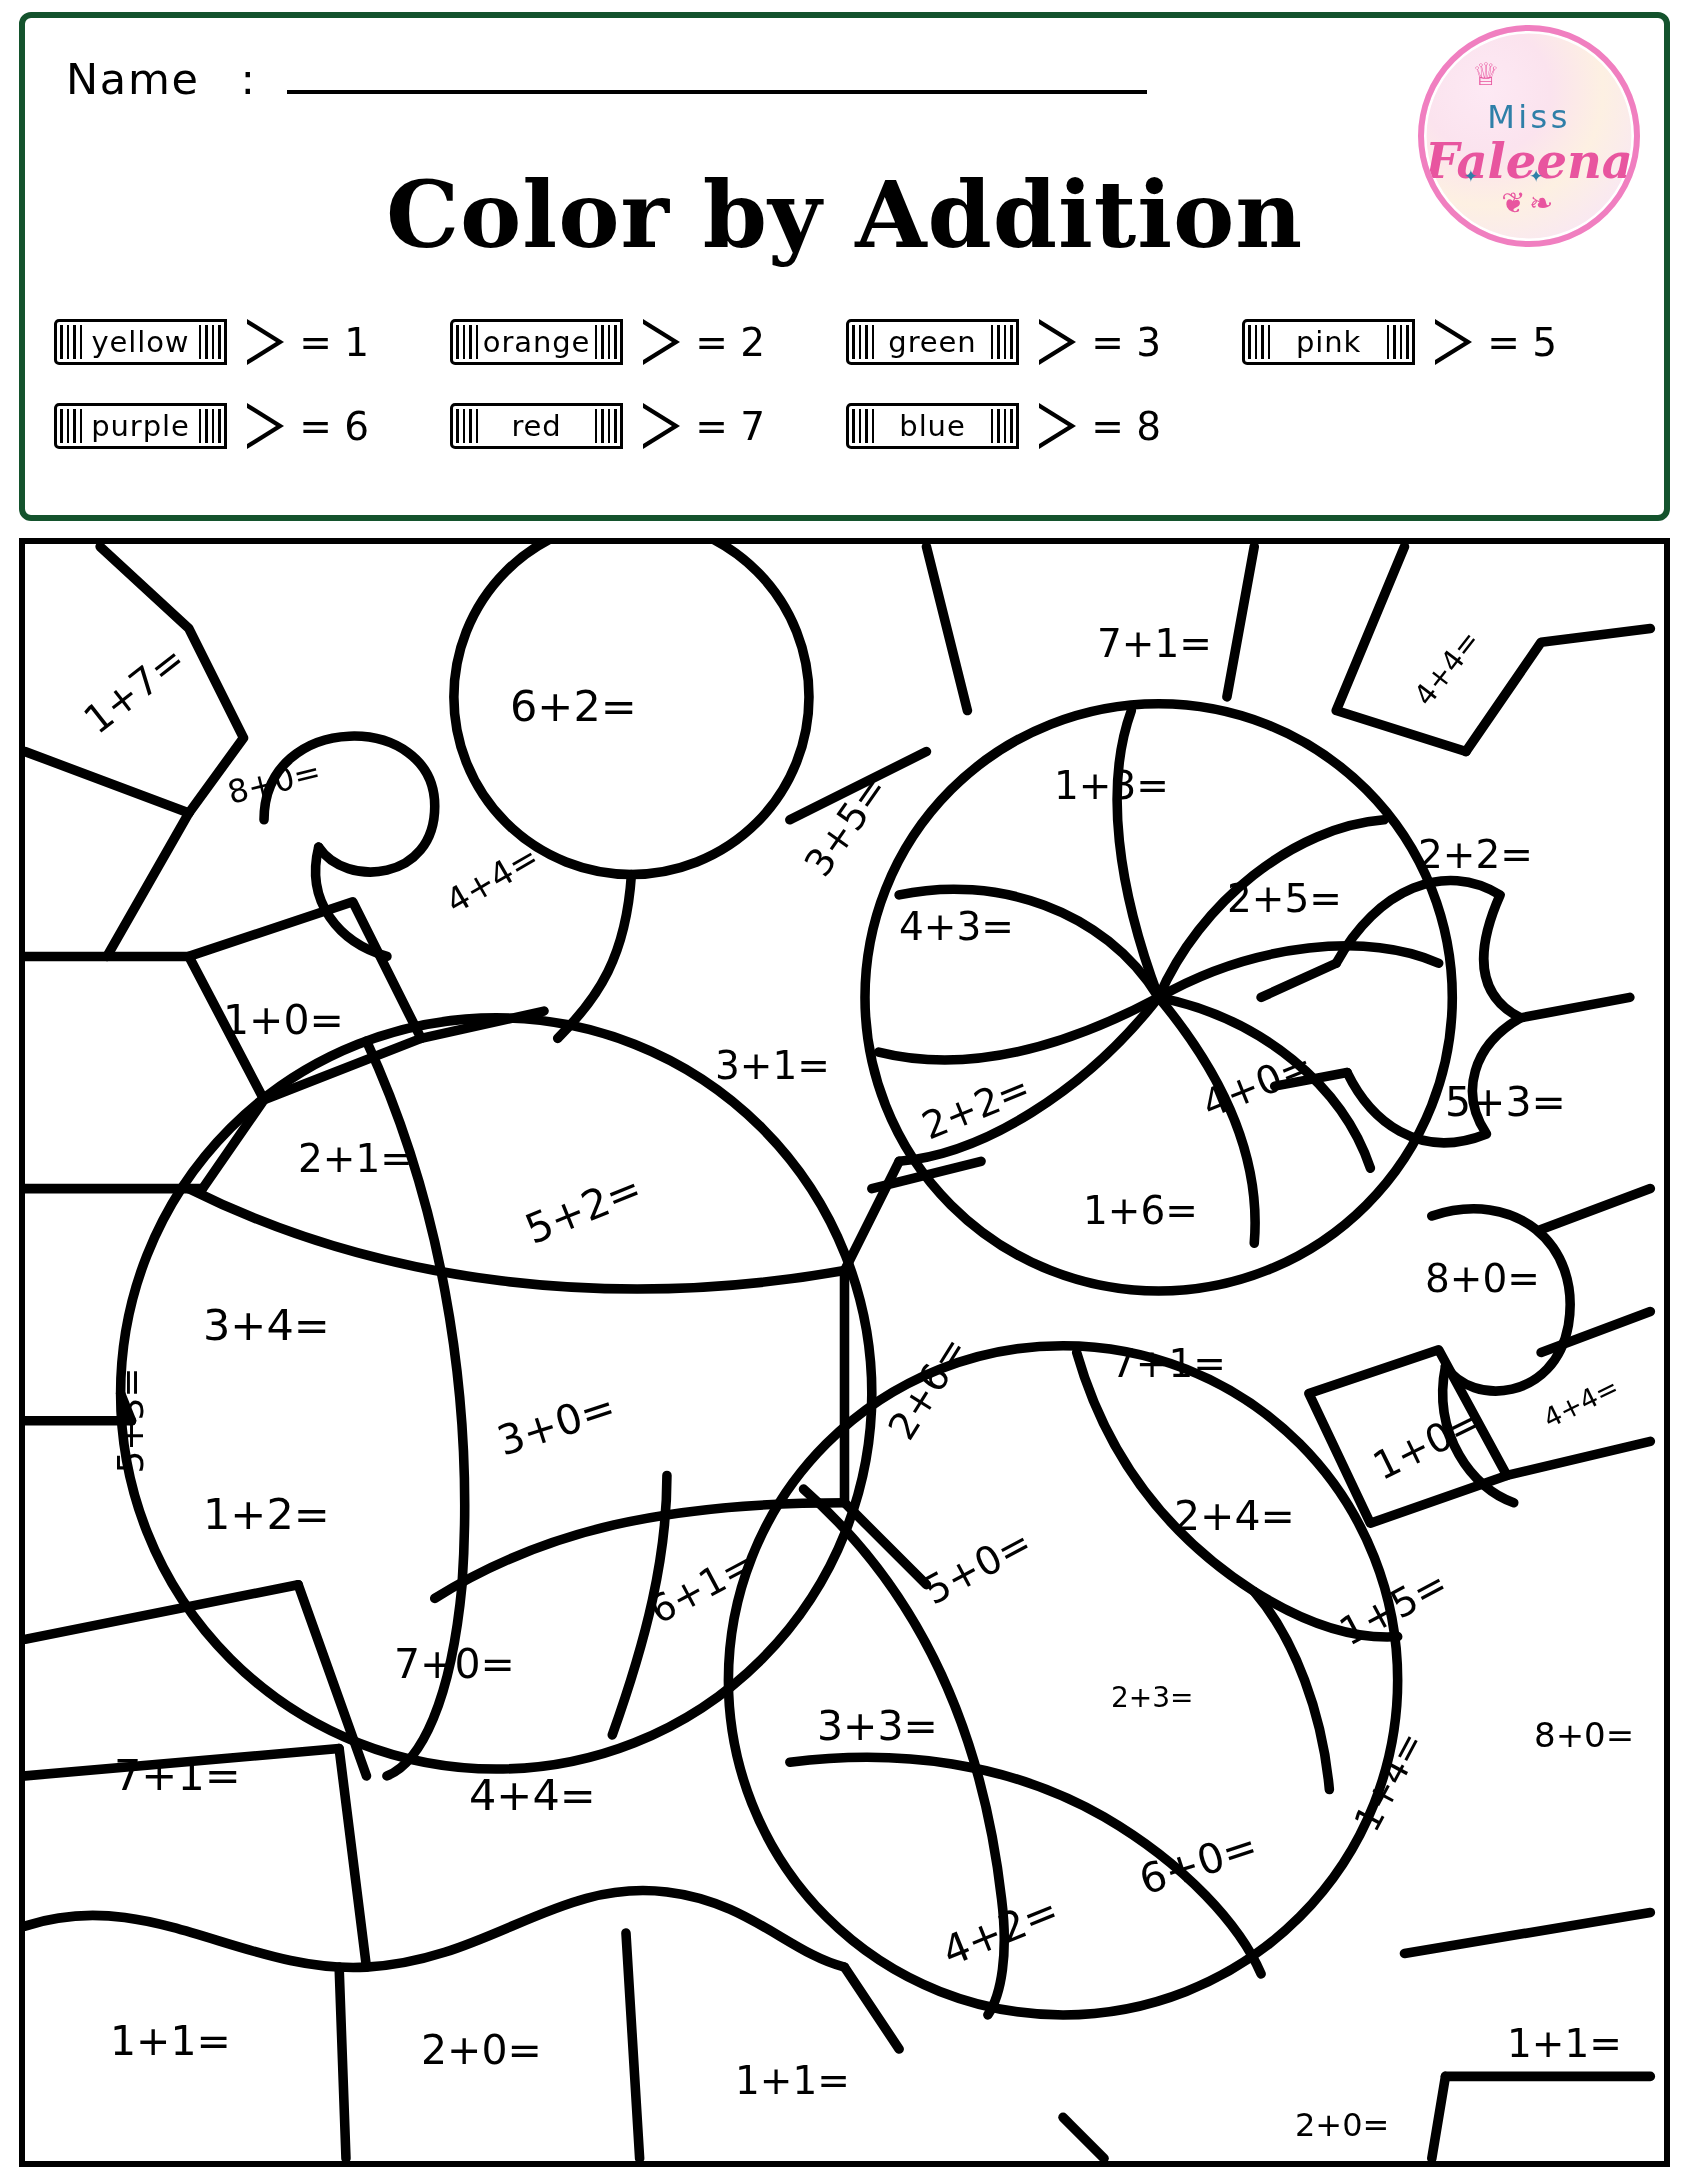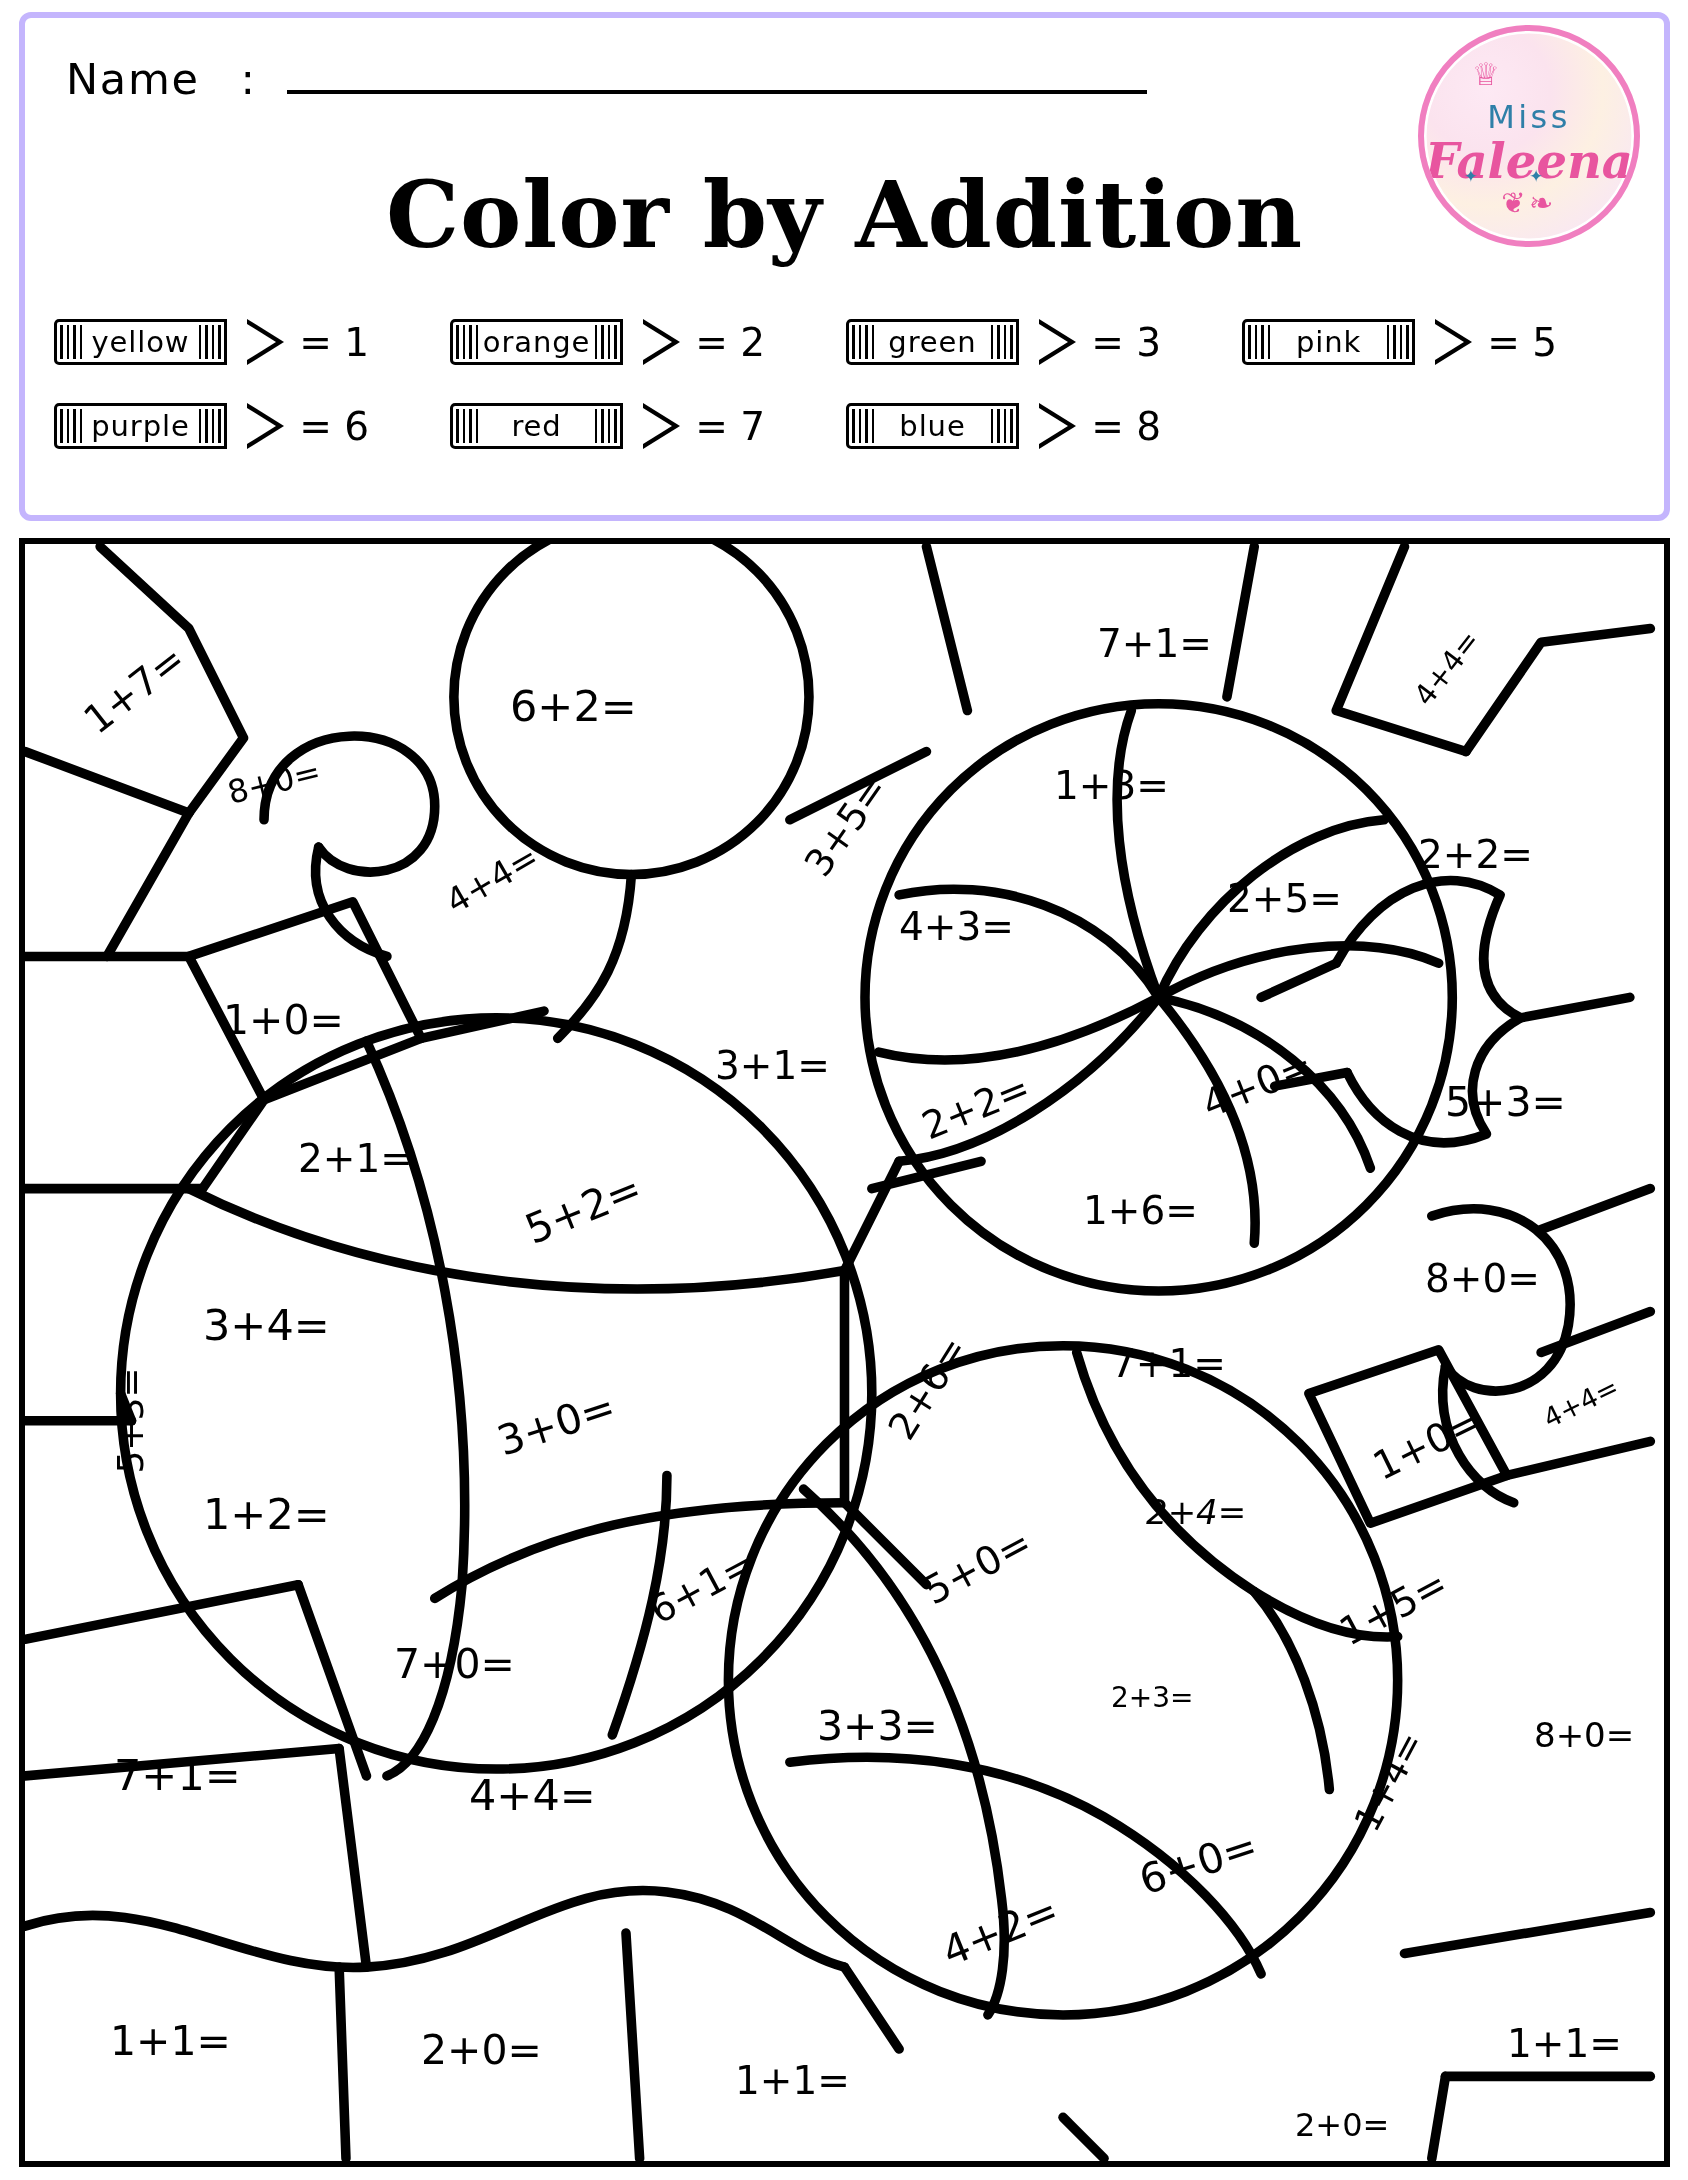--- a/index.html
+++ b/index.html
@@ -23,21 +23,21 @@
     padding: 0;
   }
 
   
   .header-box {
     position: absolute;
     left: 19px;
     top: 12px;
     width: 1651px;
     height: 509px;
-    border: 6px solid #c4b5fd;
+    border: 6px solid #14532d;
     border-radius: 12px;
     box-sizing: border-box;
     background: #fff;
   }
   .name-row {
     position: absolute;
     left: 41px;
     top: 36px;
     display: flex;
     align-items: flex-end;
@@ -541,21 +541,21 @@
         <div class="eq" style="left: 1058px; top: 644px; font-size: 39px; transform: rotate(0deg);">1+6=</div>
         <div class="eq" style="left: 1400px; top: 712px; font-size: 39px; transform: rotate(0deg);">8+0=</div>
         <div class="eq" style="left: 178px; top: 756px; font-size: 43px; transform: rotate(0deg);">3+4=</div>
         <div class="eq" style="left: 847px; top: 822px; font-size: 38px; transform: rotate(-58deg);">2+6=</div>
         <div class="eq" style="left: 1086px; top: 797px; font-size: 39px; transform: rotate(0deg);">7+1=</div>
         <div class="eq" style="left: 471px; top: 856px; font-size: 41px; transform: rotate(-18deg);">3+0=</div>
         <div class="eq" style="left: 1345px; top: 877px; font-size: 39px; transform: rotate(-26deg);">1+0=</div>
         <div class="eq" style="left: 1516px; top: 843px; font-size: 27px; transform: rotate(-26deg);">4+4=</div>
         <div class="eq" style="left: 52px; top: 856px; font-size: 36px; transform: rotate(-90deg);">5+3=</div>
         <div class="eq" style="left: 178px; top: 945px; font-size: 43px; transform: rotate(0deg);">1+2=</div>
-        <div class="eq" style="left: 1121px; top: 948px; font-size: 34px; transform: rotate(0deg); font-style: italic;">2+4=</div>
+        <div class="eq" style="left: 1149px; top: 948px; font-size: 41px; transform: rotate(0deg);">2+4=</div>
         <div class="eq" style="left: 895px; top: 1000px; font-size: 39px; transform: rotate(-28deg);">5+0=</div>
         <div class="eq" style="left: 1311px; top: 1041px; font-size: 39px; transform: rotate(-28deg);">1+5=</div>
         <div class="eq" style="left: 621px; top: 1021px; font-size: 38px; transform: rotate(-28deg);">6+1=</div>
         <div class="eq" style="left: 369px; top: 1096px; font-size: 41px; transform: rotate(0deg);">7+0=</div>
         <div class="eq" style="left: 1086px; top: 1137px; font-size: 28px; transform: rotate(0deg);">2+3=</div>
         <div class="eq" style="left: 792px; top: 1158px; font-size: 41px; transform: rotate(0deg);">3+3=</div>
         <div class="eq" style="left: 1509px; top: 1171px; font-size: 34px; transform: rotate(0deg);">8+0=</div>
         <div class="eq" style="left: 1311px; top: 1217px; font-size: 36px; transform: rotate(-62deg);">1+4=</div>
         <div class="eq" style="left: 89px; top: 1206px; font-size: 43px; transform: rotate(0deg);">7+1=</div>
         <div class="eq" style="left: 444px; top: 1226px; font-size: 43px; transform: rotate(0deg);">4+4=</div>

